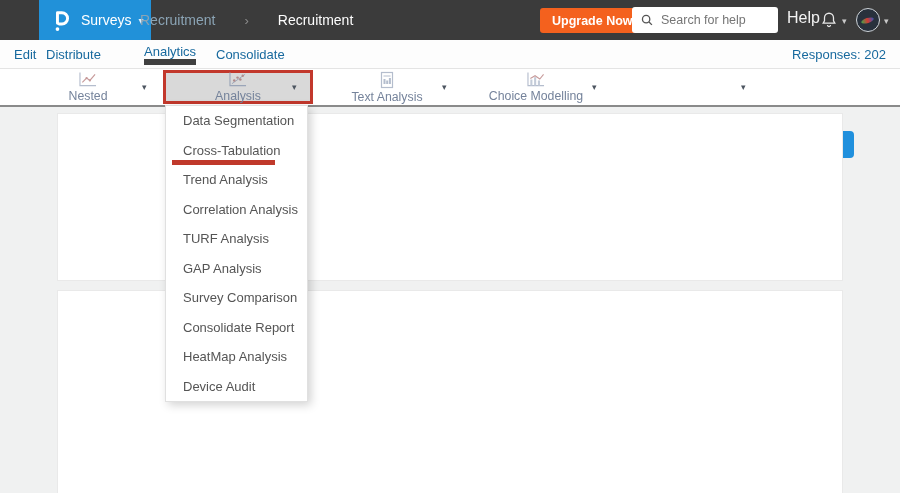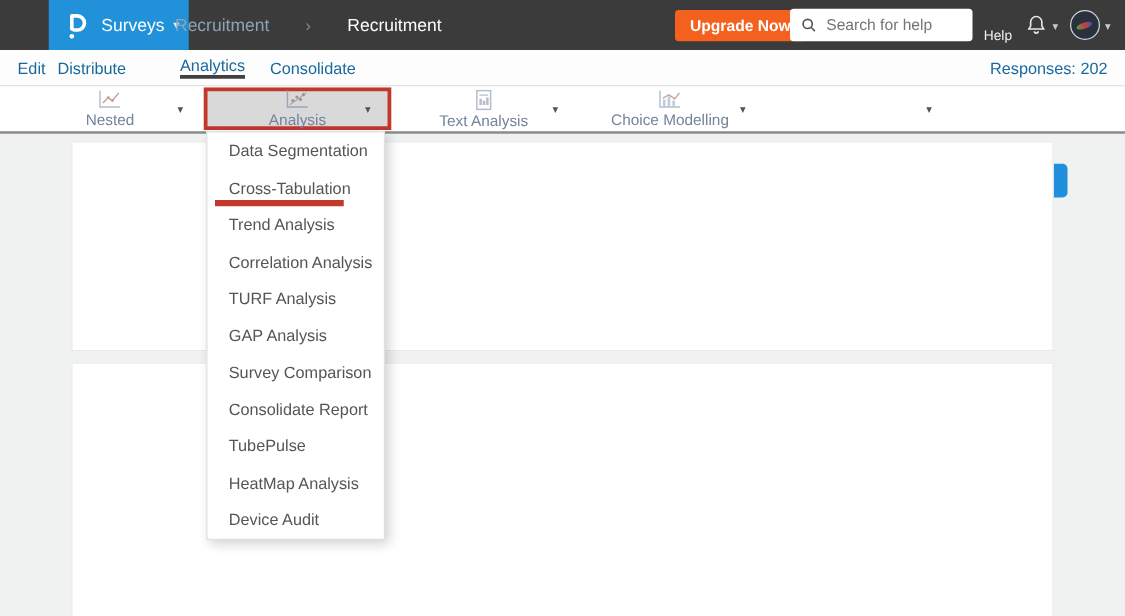--- a/index.html
+++ b/index.html
@@ -16,35 +16,35 @@
   .crumb{top:0;height:40px;display:flex;align-items:center;font-size:14px;}
   .crumb-parent{color:#8ba4b5;cursor:pointer;}
   .crumb-sep{color:#8b8b8b;margin:0 11px;font-size:13px;}
   .crumb-current{color:#fdfdfd;}
   .upgrade-btn{left:540px;top:8px;height:25px;padding:0 12px;background:#f4611e;color:#fff;
                font-size:12.5px;font-weight:bold;border:none;border-radius:3px;display:flex;align-items:center;cursor:pointer;}
   .searchbox{left:632px;top:7px;width:146px;height:26px;background:#fff;border-radius:3px;display:flex;align-items:center;}
   .searchbox input{border:none;outline:none;background:transparent;font-family:"Liberation Sans",sans-serif;
                    font-size:12.5px;color:#555;width:112px;}
   .search-ic{margin:0 5px 0 8px;}
-  .help-lbl{left:787px;top:0;height:36px;display:flex;align-items:center;color:#f2f2f2;font-size:11px;cursor:pointer;margin-top:11px;}
+  .help-lbl{left:787px;top:0;height:36px;display:flex;align-items:center;color:#f2f2f2;font-size:16px;cursor:pointer;}
   .bell-wrap{left:820px;top:10px;cursor:pointer;}
   .tiny-caret{color:#c9c9c9;font-size:9px;}
   .bell-caret{left:842px;top:16px;}
   .avatar{left:856px;top:8px;width:24px;height:24px;border-radius:50%;background:#28313c;
           border:1.5px solid #cfd4d8;box-sizing:border-box;overflow:hidden;cursor:pointer;}
   .avatar-swoosh{position:absolute;left:4px;top:9px;width:13px;height:5px;border-radius:50%;
           background:linear-gradient(90deg,#3fa64b,#d23b34,#3b55b5);transform:rotate(-18deg);}
   .avatar-caret{left:884px;top:16px;}
 
   
   .nav2{left:0;top:40px;width:900px;height:28px;background:#fdfdfd;border-bottom:1px solid #e4e4e4;z-index:6;}
   .nav2 a{position:absolute;top:0;height:28px;display:flex;align-items:center;color:#17699e;font-size:13px;
           text-decoration:none;cursor:pointer;}
-  .nav2 a.active span{border-bottom:3px solid #404040;}
+  .nav2 a.active span{border-bottom:6px solid #404040;}
   .responses{position:absolute;right:14px;top:0;height:28px;display:flex;align-items:center;color:#17699e;font-size:13px;}
 
   
   .toolbar{left:0;top:68px;width:900px;height:37px;background:#fff;border-bottom:2px solid #8a8a8a;z-index:5;}
   .tb-item{position:absolute;top:70px;width:150px;height:34px;display:flex;flex-direction:column;
            align-items:center;justify-content:center;cursor:pointer;z-index:7;}
   .tb-label{font-size:12.3px;color:#75839b;margin-top:1px;}
   .tb-caret{position:absolute;top:82px;color:#4c5560;font-size:9px;z-index:7;cursor:pointer;}
   .analysis-hl{left:163px;top:70px;width:150px;height:34px;background:#d9d9d9;
                border:3px solid #c2382c;box-sizing:border-box;z-index:6;}
@@ -261,20 +261,19 @@
 
   <div class="abs menu">
     <div class="menu-item">Data Segmentation</div>
     <div class="menu-item">Cross-Tabulation</div>
     <div class="menu-item">Trend Analysis</div>
     <div class="menu-item">Correlation Analysis</div>
     <div class="menu-item">TURF Analysis</div>
     <div class="menu-item">GAP Analysis</div>
     <div class="menu-item">Survey Comparison</div>
     <div class="menu-item">Consolidate Report</div>
-    <div class="menu-item">TubePulse</div>
     <div class="menu-item">HeatMap Analysis</div>
     <div class="menu-item">Device Audit</div>
   </div>
 
   <div class="abs anno-underline"></div>
 
 </div>
 
 </body></html>

